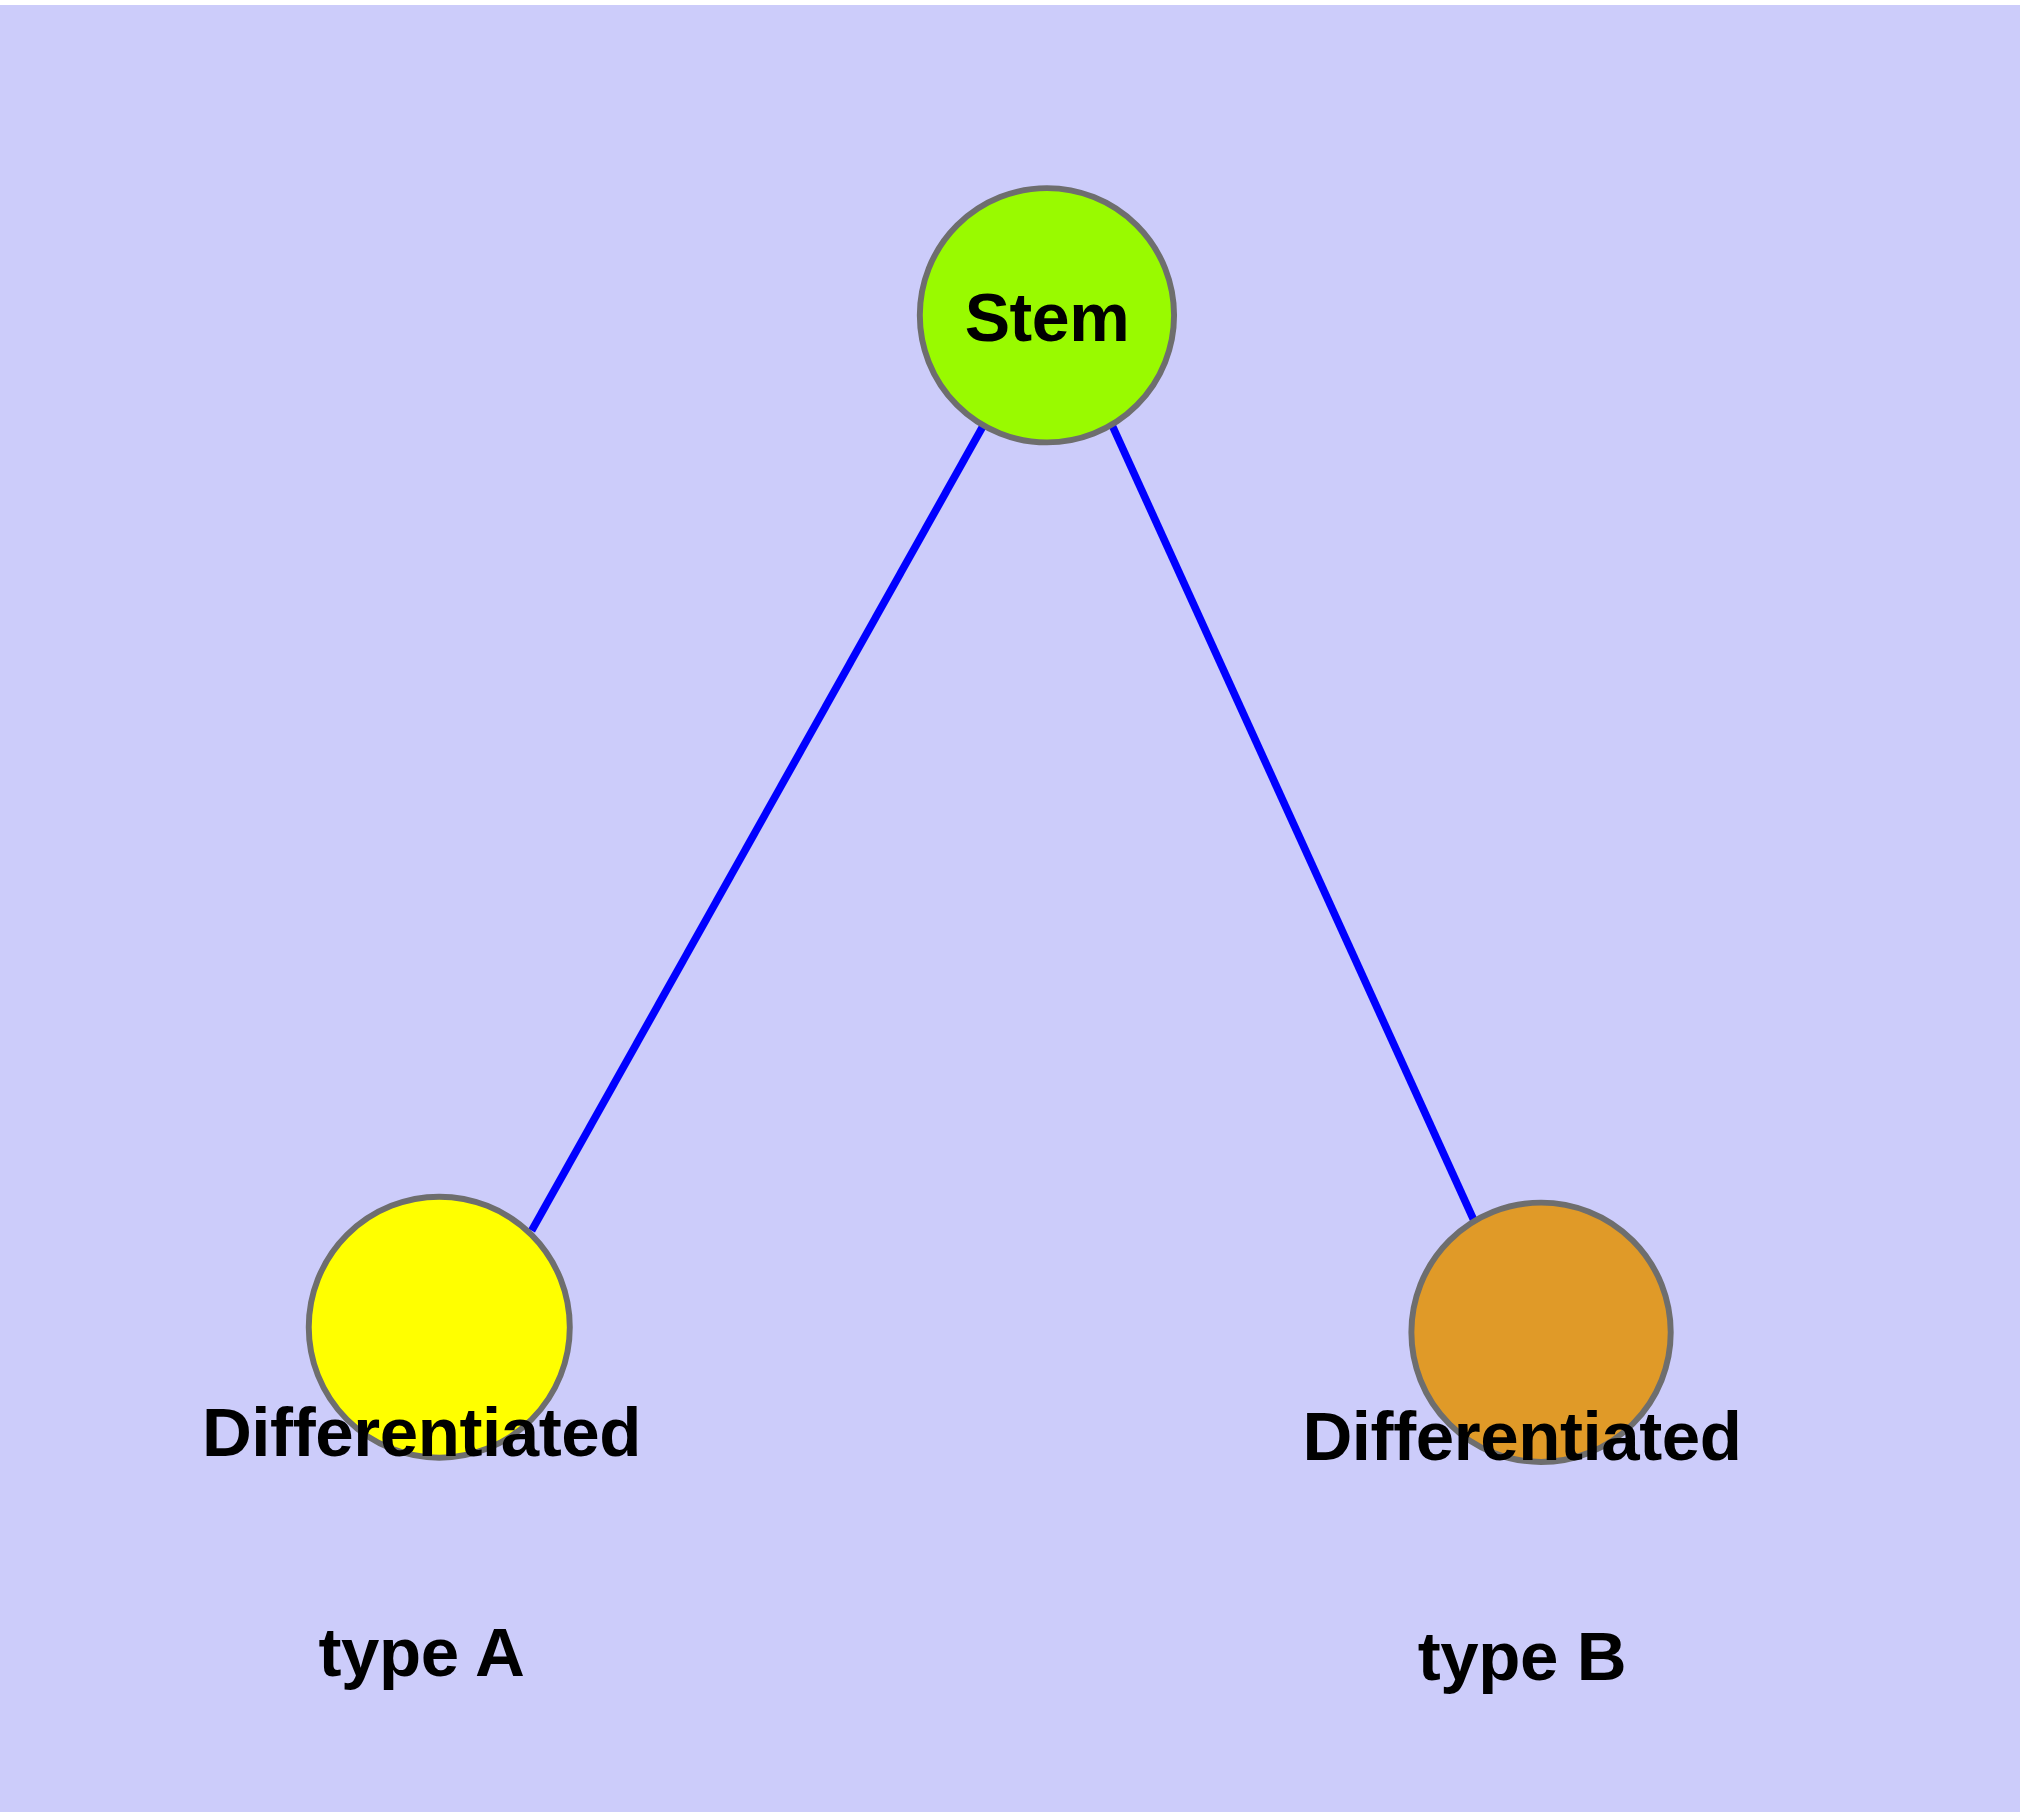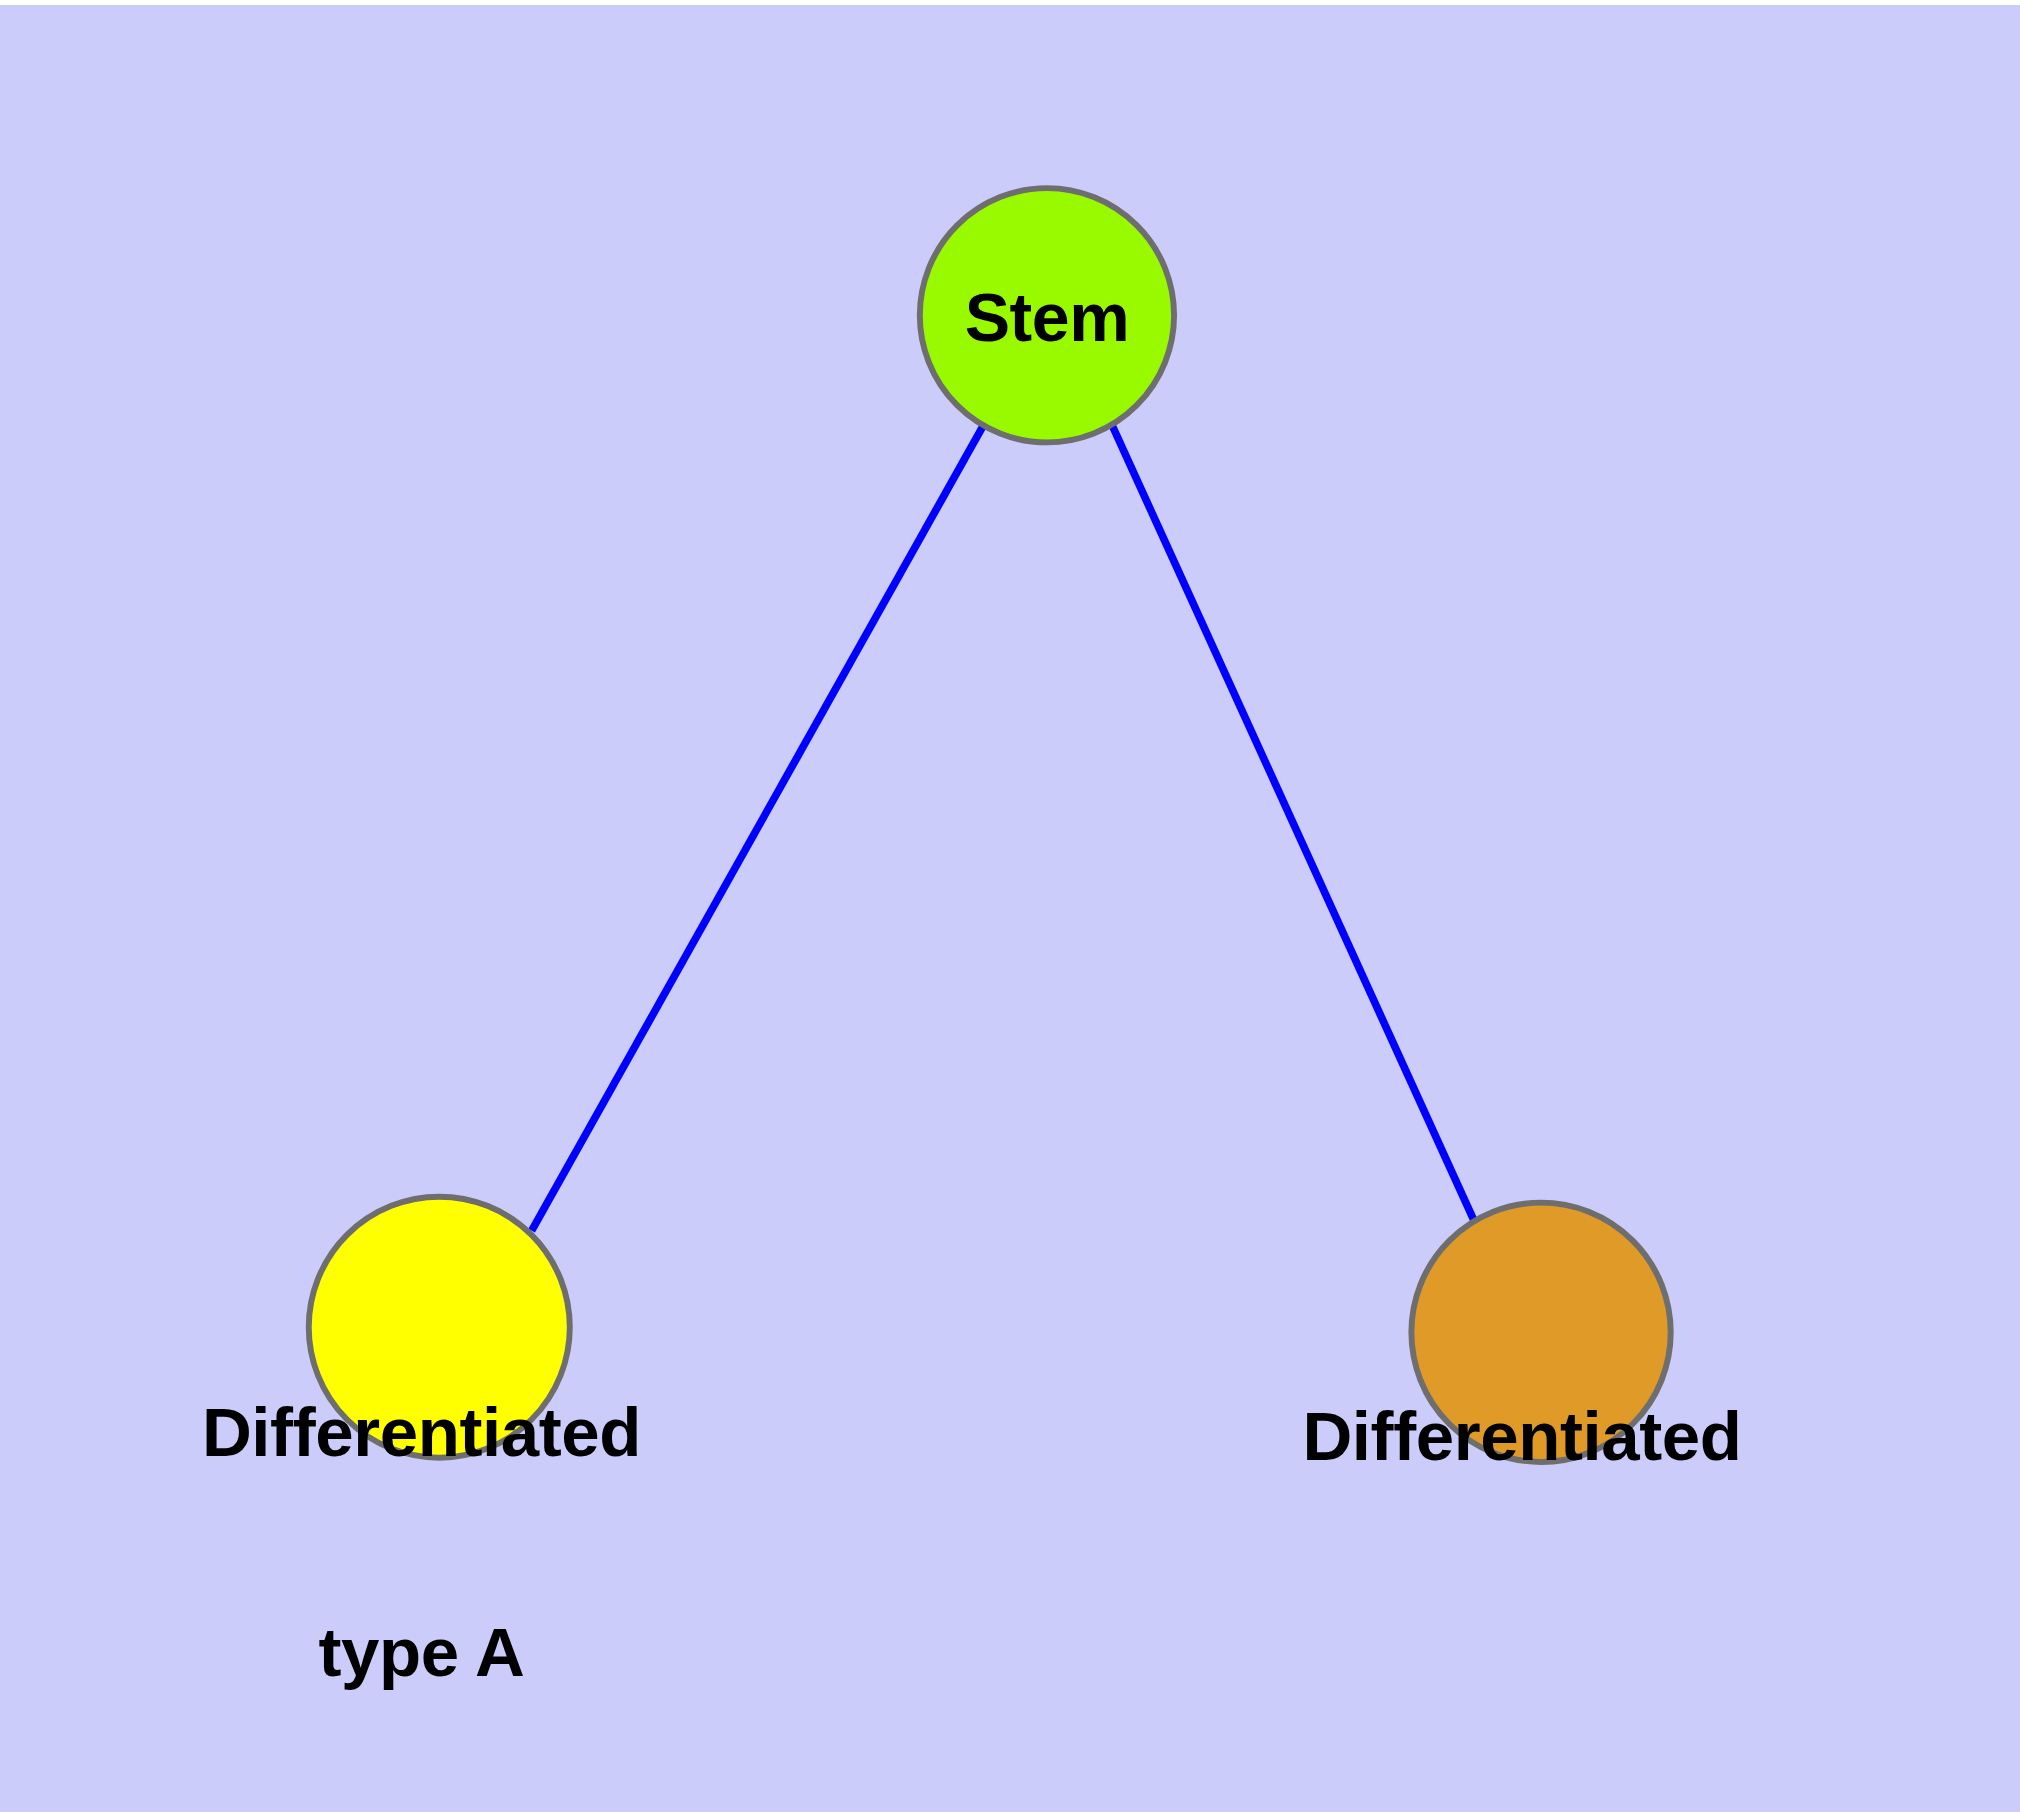--- a/index.html
+++ b/index.html
@@ -71,16 +71,17 @@
 
   <div id="label-stem" class="node-label" style="left:623px; top:281px; width:848px;">Stem</div>
 
   <div id="label-diff-a" class="node-label" style="left:-2.5px; top:1250px; width:848px;">
     <div>Differentiated</div>
     <div>type A</div>
   </div>
 
   <div id="label-diff-b" class="node-label" style="left:1098px; top:1254px; width:848px;">
     <div>Differentiated</div>
+    <div>type B</div>
   </div>
 
 </div>
 
 
 </body></html>

